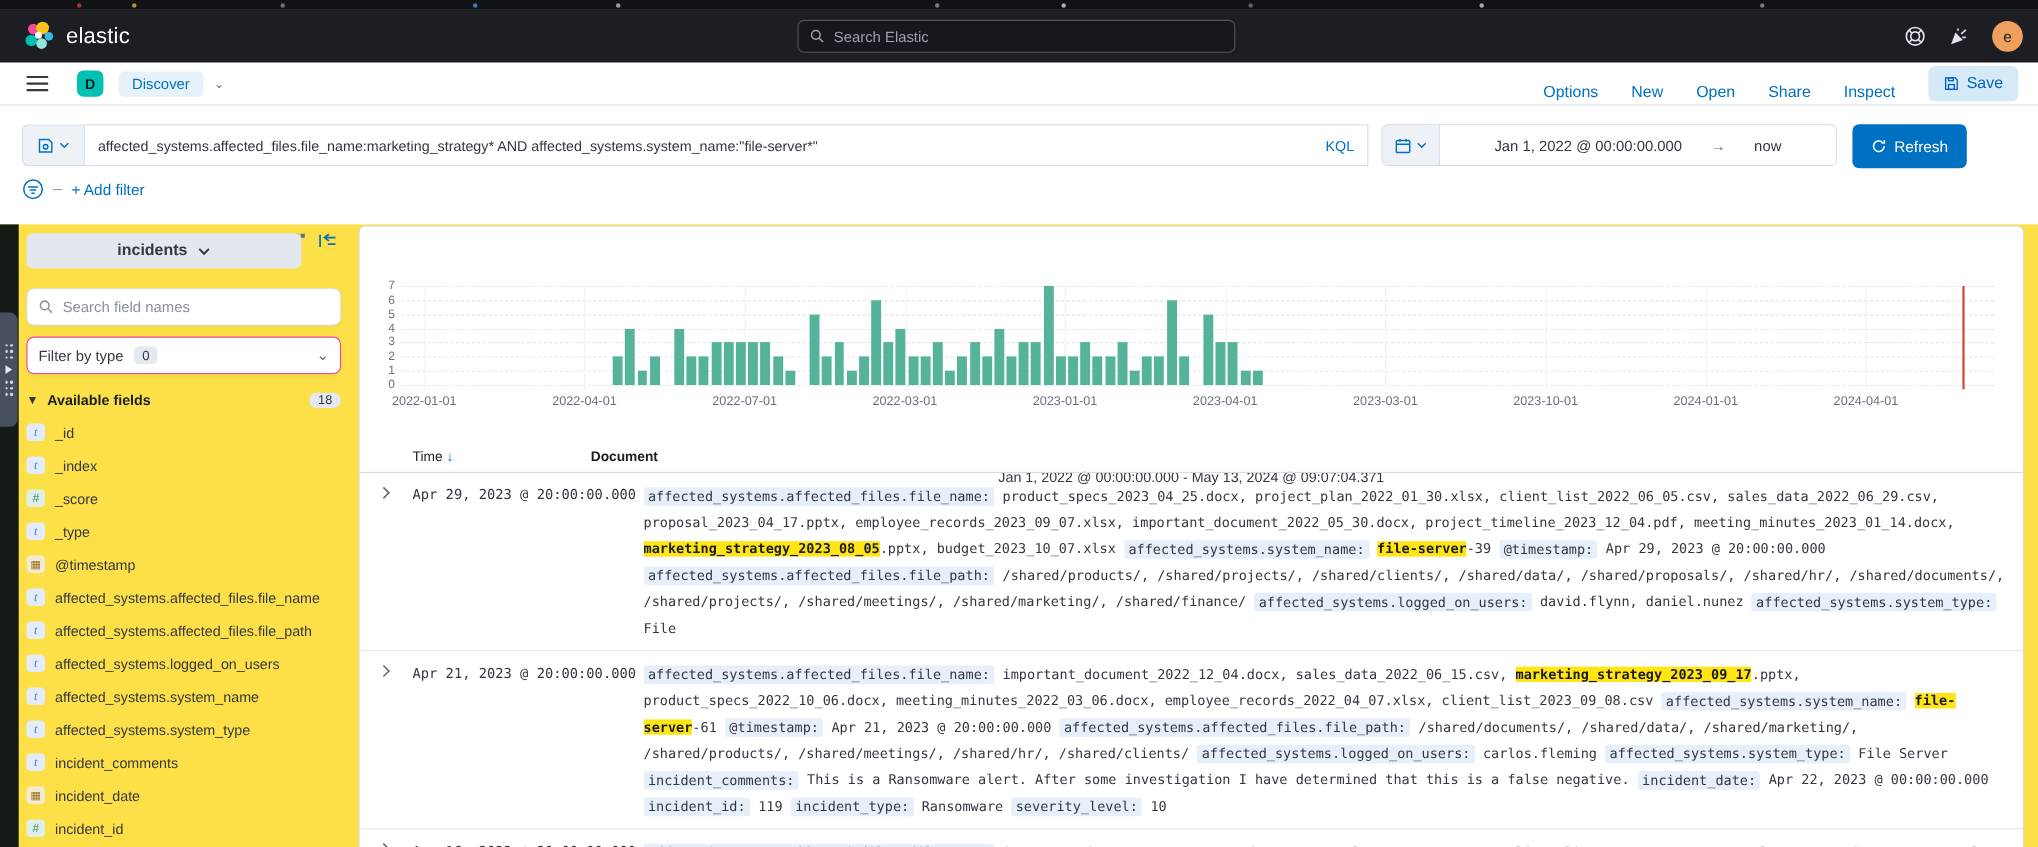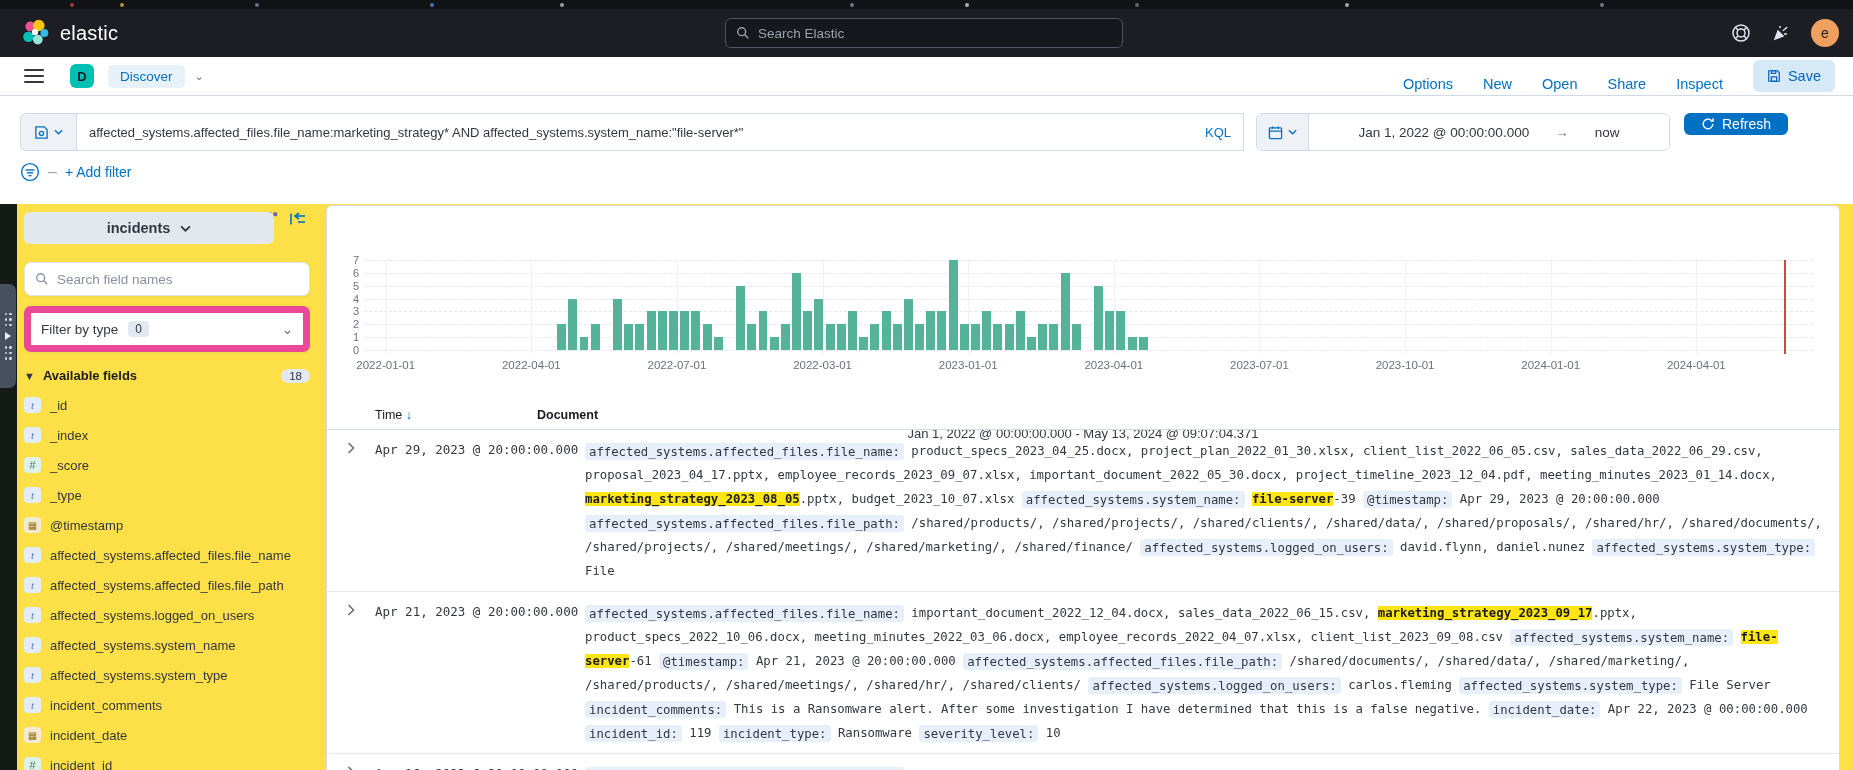--- a/index.html
+++ b/index.html
@@ -46,21 +46,21 @@
     border-radius:6px 0 0 6px; display:flex; align-items:center; justify-content:center; gap:5px; }
   .qinput { width:1168px; height:38px; border:1px solid #d3dae6; background:#fff; display:flex; align-items:center;
     padding:0 12px; font-size:13px; color:#343741; }
   .qinput .qtext { white-space:nowrap; overflow:hidden; }
   .kql { color:#0071c2; font-size:13px; margin-left:auto; padding-left:10px; }
   .dategrp { display:flex; margin-left:12px; border:1px solid #d3dae6; border-radius:6px; overflow:hidden; height:38px; }
   .dateleft { width:52px; background:#eef2f7; border-right:1px solid #d3dae6; display:flex; align-items:center; justify-content:center; gap:5px; }
   .datemain { width:360px; background:#fff; display:flex; align-items:center; justify-content:center; gap:26px;
     font-size:13.5px; color:#343741; }
   .datearrow { color:#69707d; }
-  .refresh { margin-left:14px; width:104px; height:22px; background:#0071c2; border-radius:6px; color:#fff;
+  .refresh { margin-left:14px; width:104px; height:40px; background:#0071c2; border-radius:6px; color:#fff;
     display:flex; align-items:center; justify-content:center; gap:7px; font-size:14px; cursor:pointer; }
   .filterrow { position:absolute; left:20px; top:66px; display:flex; align-items:center; gap:8px; }
   .addfilter { color:#0071c2; font-size:14px; cursor:pointer; }
   .dash { color:#98a2b3; }
 
   
   #content { position:absolute; left:0; top:204px; width:1853px; height:566px; background:#fde047; }
   #deskstrip { position:absolute; left:0; top:0; width:17px; height:566px; background:#141a16; }
   #edgetab { position:absolute; left:0; top:80px; width:16px; height:104px; background:#46505e;
     border-radius:0 7px 7px 0; display:flex; flex-direction:column; align-items:center; justify-content:center; gap:3px; }
@@ -69,21 +69,21 @@
   .eplay { width:0; height:0; border-left:6px solid #e8edf4; border-top:4px solid transparent; border-bottom:4px solid transparent; margin:3px 0; }
 
   
   #sidebar { position:absolute; left:24px; top:8px; width:290px; }
   .srcpill { width:250px; height:32px; background:#e3e7ee; border-radius:6px; display:flex; align-items:center;
     justify-content:center; gap:10px; font-weight:bold; font-size:14.5px; color:#343741; cursor:pointer; }
   .sideicons { position:absolute; left:262px; top:8px; display:flex; gap:10px; align-items:center; }
   .fsearch { margin-top:18px; width:286px; height:34px; background:#fff; border:1px solid #dde3ec; border-radius:7px;
     box-shadow:0 1px 2px rgba(120,130,150,.12); display:flex; align-items:center; padding:0 10px; }
   .fsearch span { color:#8a90a0; font-size:13.5px; margin-left:8px; }
-  .ftype { margin-top:10px; width:286px; height:46px; background:#fff; border:7px solid #ec4899; border-radius:7px;
+  .ftype { margin-top:10px; width:286px; height:34px; background:#fff; border:1px solid #ec4899; border-radius:7px;
     box-shadow:0 1px 2px rgba(120,130,150,.12); display:flex; align-items:center; padding:0 10px; font-size:13.5px; color:#343741; }
   .zerobadge { background:#e4e8f0; border-radius:4px; font-size:12px; padding:1px 7px; margin-left:10px; color:#343741; }
   .ftype .car { margin-left:auto; color:#69707d; }
   .avail { margin-top:16px; display:flex; align-items:center; font-size:13px; color:#1a1c21; }
   .avail .car { color:#343741; margin-right:8px; font-size:11px; }
   .avail b { font-weight:bold; }
   .countbadge { margin-left:auto; margin-right:4px; background:#e4e8f0; border-radius:9px; font-size:11.5px; padding:1px 8px; color:#343741; }
   #fieldlist { margin-top:14px; }
   .fitem { display:flex; margin-bottom:13px; align-items:flex-start; cursor:pointer; }
   .fbadge { width:17px; height:16px; border-radius:4px; font-size:11px; display:flex; align-items:center;
@@ -412,21 +412,21 @@
           <div class="xlab" style="left: 11.55%;">2022-04-01</div>
           <div class="vgl" style="left: 21.6%;"></div>
           <div class="xlab" style="left: 21.6%;">2022-07-01</div>
           <div class="vgl" style="left: 31.65%;"></div>
           <div class="xlab" style="left: 31.65%;">2022-03-01</div>
           <div class="vgl" style="left: 41.7%;"></div>
           <div class="xlab" style="left: 41.7%;">2023-01-01</div>
           <div class="vgl" style="left: 51.75%;"></div>
           <div class="xlab" style="left: 51.75%;">2023-04-01</div>
           <div class="vgl" style="left: 61.8%;"></div>
-          <div class="xlab" style="left: 61.8%;">2023-07-01</div>
+          <div class="xlab" style="left: 61.8%;">2023-03-01</div>
           <div class="vgl" style="left: 71.85%;"></div>
           <div class="xlab" style="left: 71.85%;">2023-10-01</div>
           <div class="vgl" style="left: 81.9%;"></div>
           <div class="xlab" style="left: 81.9%;">2024-01-01</div>
           <div class="vgl" style="left: 91.95%;"></div>
           <div class="xlab" style="left: 91.95%;">2024-04-01</div>
           <div class="bar" style="left: 13.33%; width: 0.62%; height: 25.7143px; bottom: 4px; background: rgb(84, 179, 153);"></div>
           <div class="bar" style="left: 14.102%; width: 0.62%; height: 51.4286px; bottom: 4px; background: rgb(84, 179, 153);"></div>
           <div class="bar" style="left: 14.874%; width: 0.62%; height: 12.8571px; bottom: 4px; background: rgb(84, 179, 153);"></div>
           <div class="bar" style="left: 15.646%; width: 0.62%; height: 25.7143px; bottom: 4px; background: rgb(84, 179, 153);"></div>

